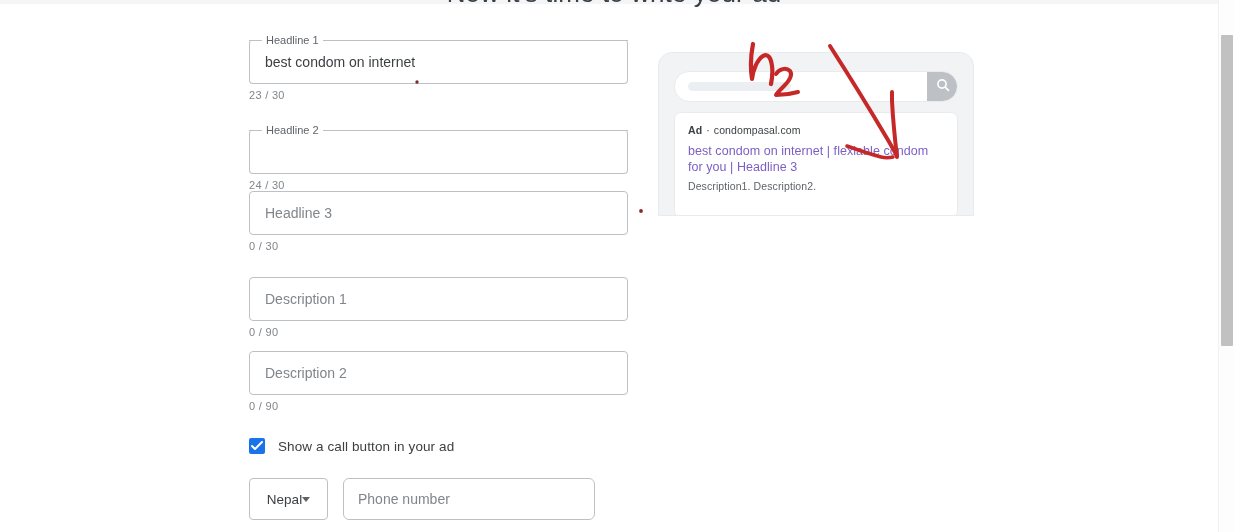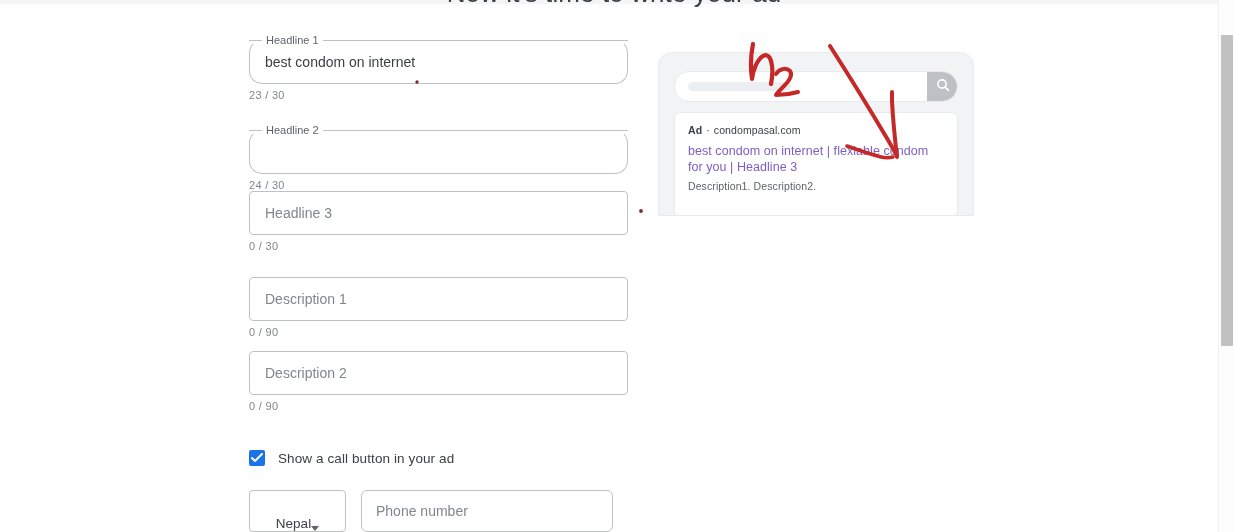--- a/index.html
+++ b/index.html
@@ -67,21 +67,21 @@
     top: 50%;
     transform: translateY(-50%);
     font-size: 14px;
     line-height: 18px;
     white-space: nowrap;
   }
   .tf-value { color: #3c4043; }
   .tf-placeholder { color: #80868b; }
 
   
-  .tf.notched { border-top-color: transparent; border-radius: 13px; }
+  .tf.notched { border-top-color: transparent; }
   .tf-label {
     position: absolute;
     left: 12px;
     top: -7px;
     padding: 0 4px;
     background: #fff;
     font-size: 11px;
     line-height: 12px;
     color: #5f6368;
     white-space: nowrap;
@@ -103,21 +103,21 @@
     text-align: left;
     width: 379px;
     margin-top: 5px;
     letter-spacing: .3px;
   }
 
   
   .check-row {
     display: flex;
     align-items: center;
-    margin-top: 38px;
+    margin-top: 26px;
   }
   .checkbox {
     width: 16px;
     height: 16px;
     border-radius: 2px;
     background: #1a73e8;
     position: relative;
     flex: 0 0 auto;
   }
   .checkbox svg { position: absolute; left: 2px; top: 3px; }
@@ -129,26 +129,26 @@
     letter-spacing: .1px;
   }
 
   
   .phone-row {
     display: flex;
     margin-top: 24px;
   }
   .country-select {
     box-sizing: border-box;
-    width: 97px;
+    width: 79px;
     height: 42px;
     border: 1px solid #bdc1c6;
     border-radius: 4px;
     display: flex;
-    align-items: flex-end;
+    align-items: center;
     justify-content: center;
     gap: 0;
     background: #fff;
   }
   .country-name { font-size: 13.5px; color: #3c4043; }
   .caret {
     width: 0; height: 0;
     border-left: 4px solid transparent;
     border-right: 4px solid transparent;
     border-top: 5px solid #5f6368;

